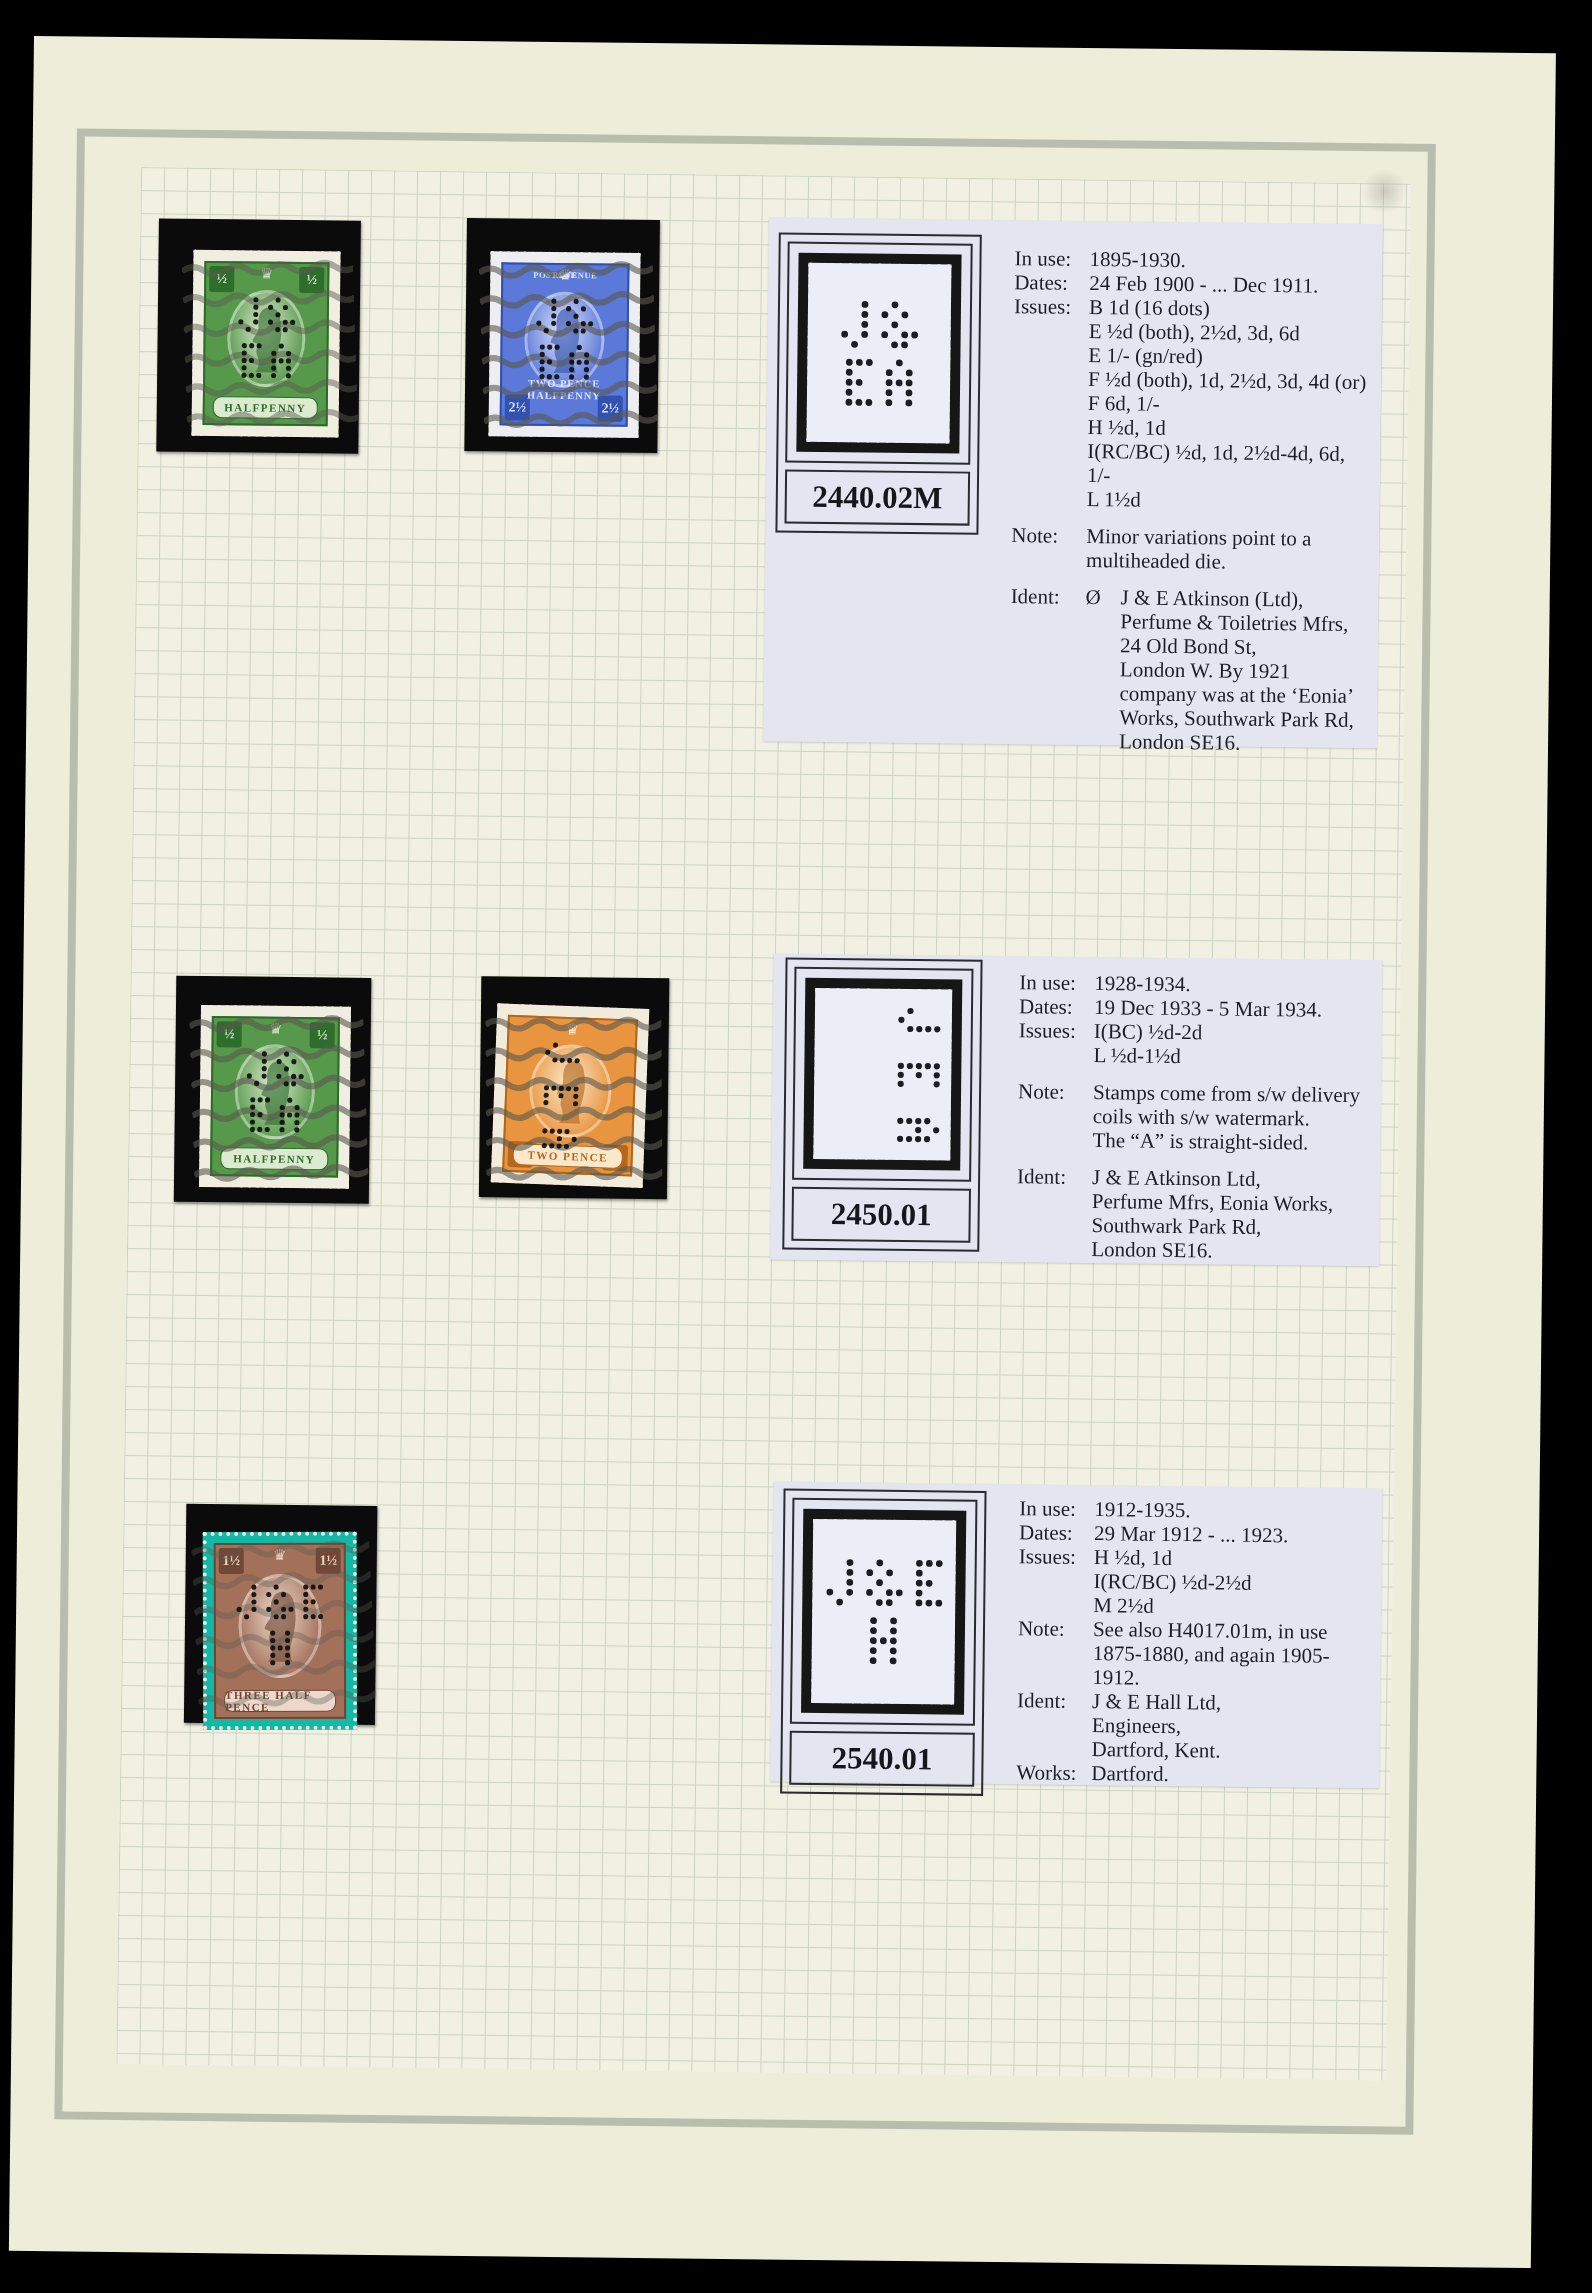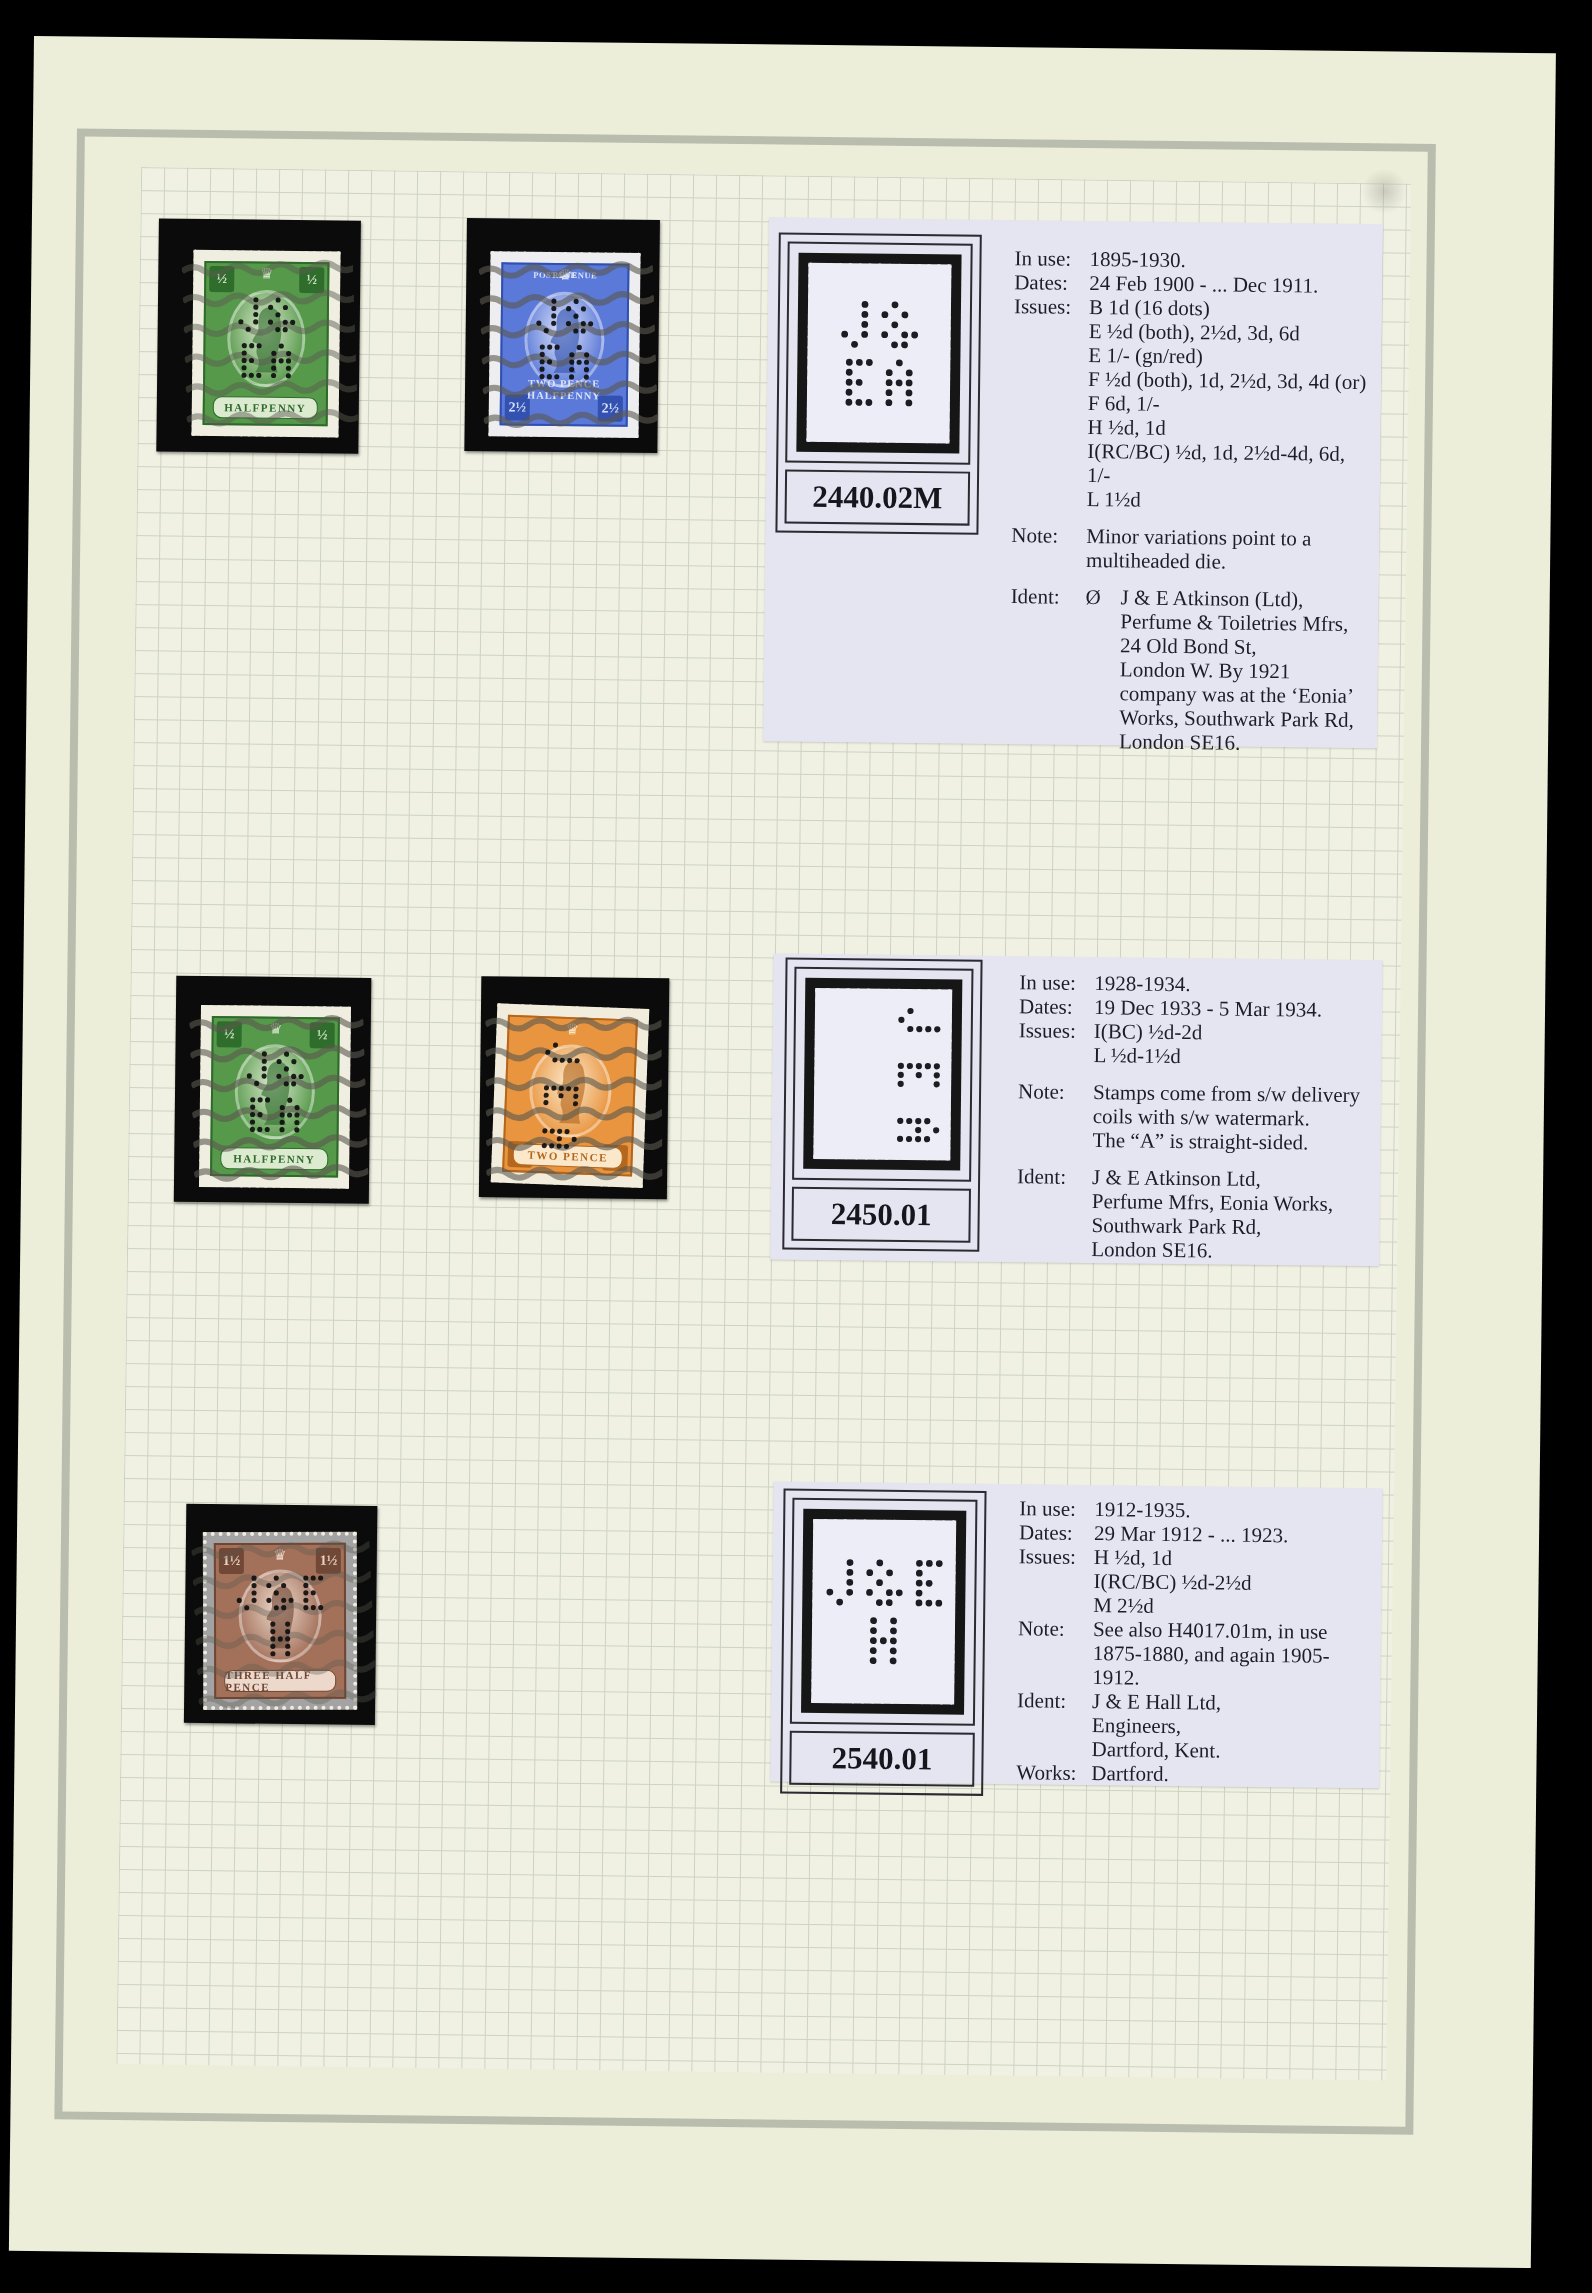--- a/index.html
+++ b/index.html
@@ -349,21 +349,21 @@
                 <circle cx="18.75" cy="18.75" r="2.6" fill="rgba(15,15,15,.92)"></circle>
                 <circle cx="3.75" cy="26.25" r="2.6" fill="rgba(15,15,15,.92)"></circle>
                 <circle cx="18.75" cy="26.25" r="2.6" fill="rgba(15,15,15,.92)"></circle>
                 <circle cx="3.75" cy="33.75" r="2.6" fill="rgba(15,15,15,.92)"></circle>
                 <circle cx="18.75" cy="33.75" r="2.6" fill="rgba(15,15,15,.92)"></circle>
               </svg></div>
           </div>
         </div>
       </div>
       <div class="mount" style="left: 169px; top: 1466px; width: 191px; height: 219px;">
-        <div class="stamp" style="left: 18px; top: 27px; width: 154px; height: 178px; background: #a3a3a3; border-color: rgb(240, 235, 223); transform: rotate(-0.8deg);">
+        <div class="stamp" style="left: 18px; top: 27px; width: 154px; height: 198px; background: #14b8a6; border-color: rgb(240, 235, 223); transform: rotate(-0.8deg);">
           <div class="stamp-inner" style="background: rgb(163, 112, 90); border-color: rgb(111, 70, 52);">
             <div class="ct tl" style="background: rgb(111, 70, 52); color: rgb(236, 217, 203);">1½</div>
             <div class="ct tr" style="background: rgb(111, 70, 52); color: rgb(236, 217, 203);">1½</div>
             <div class="crown" style="color: rgb(236, 217, 203);">♛</div>
             <div class="oval" style="background: radial-gradient(at 48% 40%, rgb(236, 217, 203) 0%, rgb(163, 112, 90) 78%); border: 3px solid rgba(255, 255, 255, 0.4);">
               <svg viewBox="0 0 60 80" xmlns="http://www.w3.org/2000/svg">
                 <path d="M36 8 C28 6 23 12 22 19 C21 25 23 28 21 33 C19 37 16 39 16 43 L21 45 C21 49 19 53 21 57 C24 64 23 69 19 74 L42 74 C39 66 40 60 42 53 C44 45 46 36 45 27 C44 15 42 10 36 8 Z" fill="#6f4634" fill-opacity=".62"></path>
               </svg>
             </div>
             <div class="banner-band" style="background: rgb(236, 217, 203); color: rgb(111, 70, 52); border-color: rgb(111, 70, 52);">THREE HALF PENCE</div>

